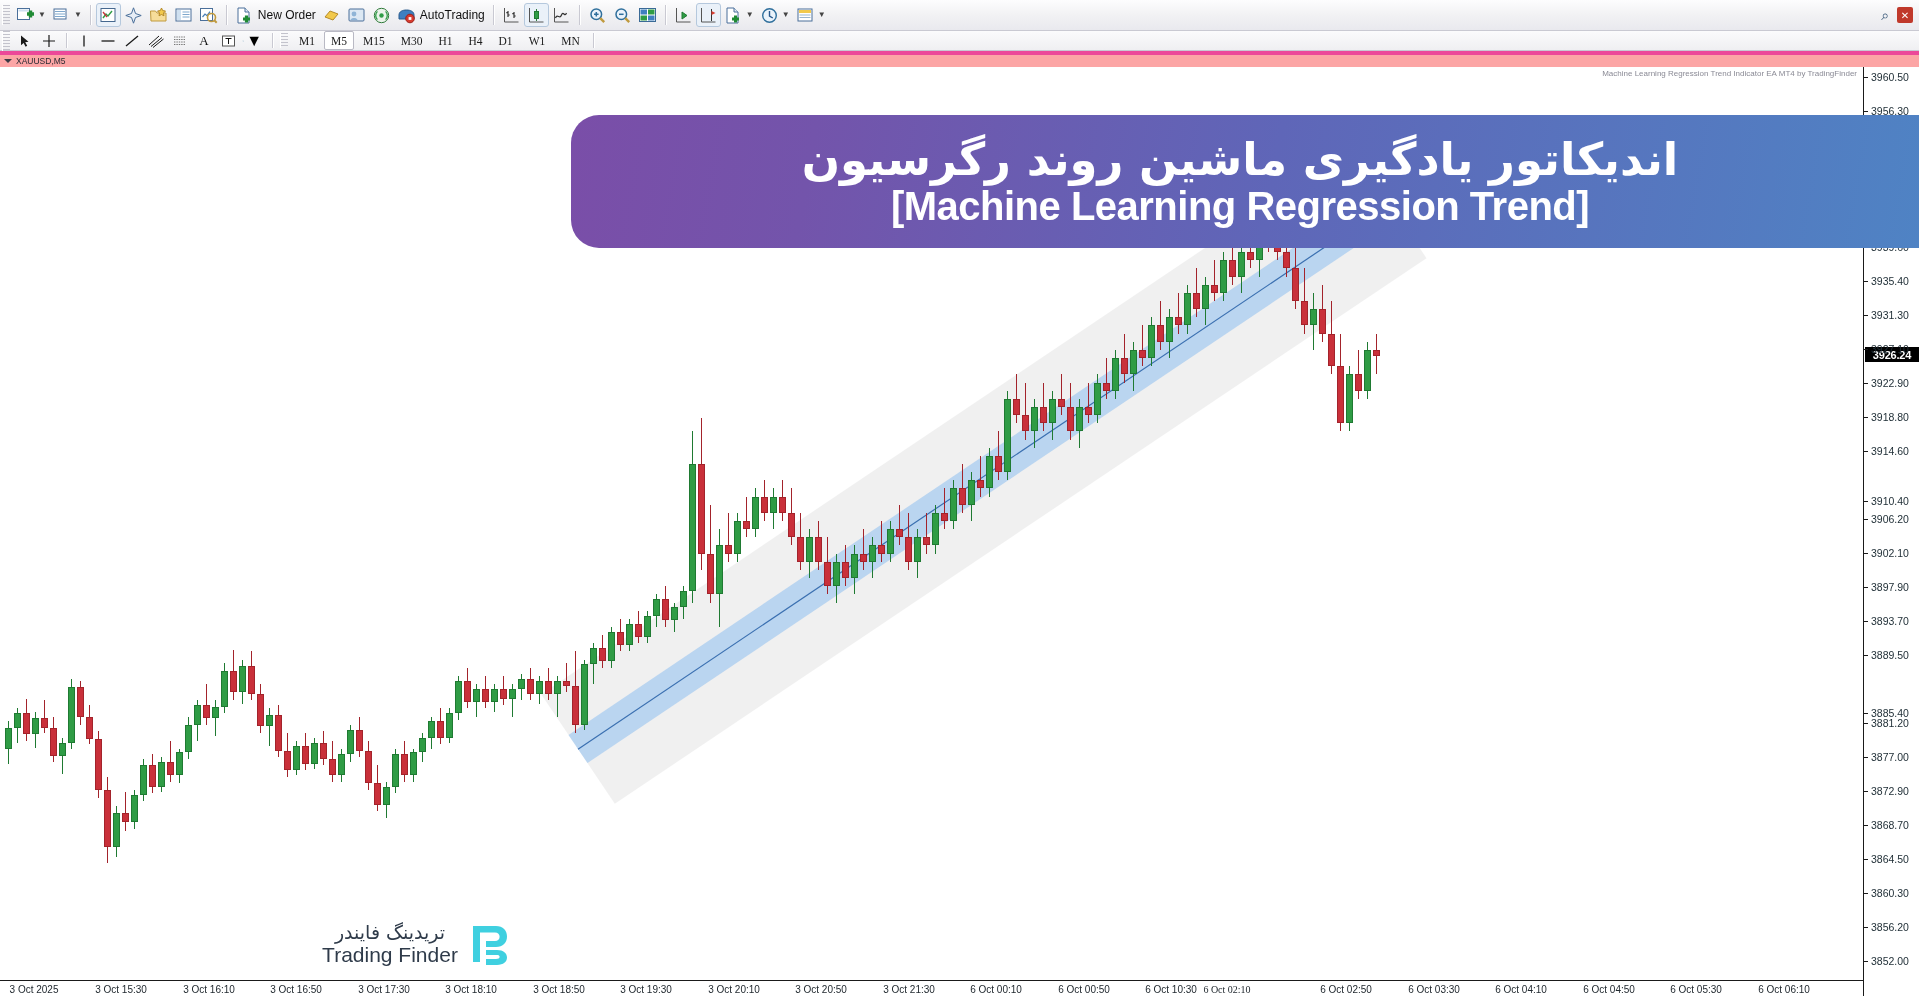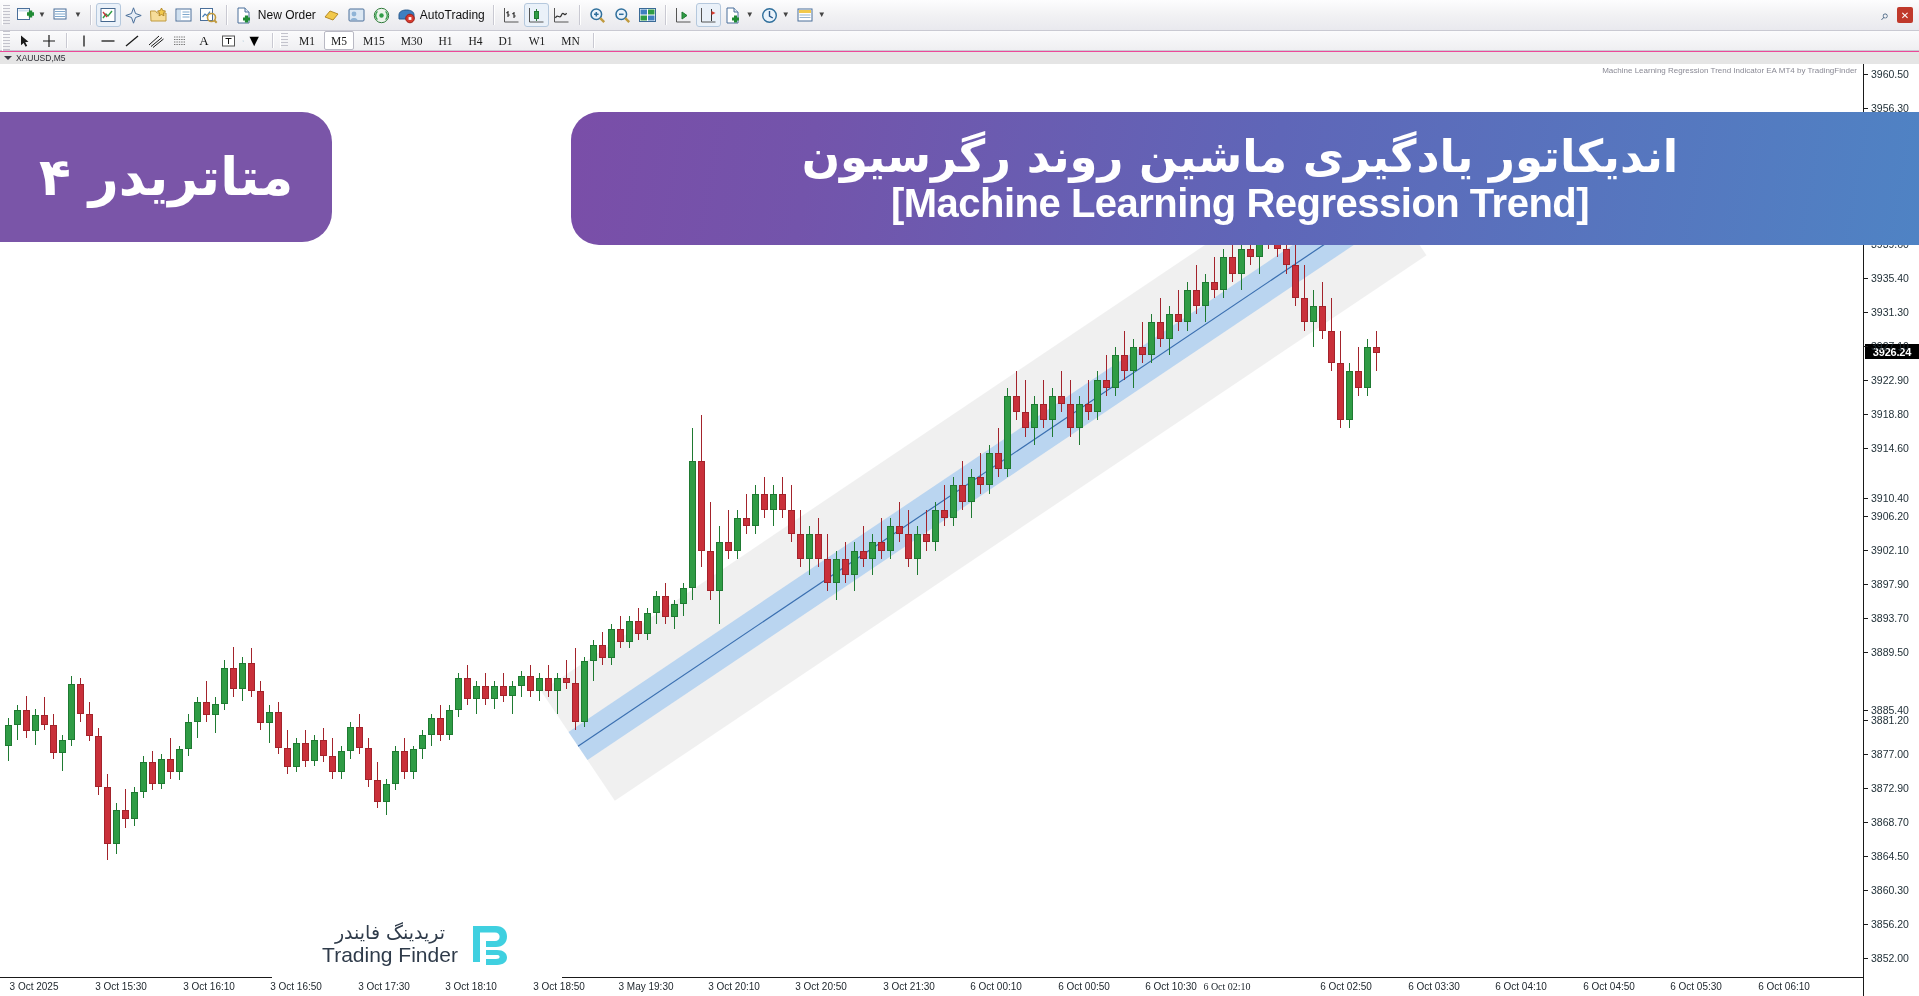--- a/index.html
+++ b/index.html
@@ -54,22 +54,22 @@
     border:1px solid transparent; border-radius:2px; position:relative;
   }
 
   
   .tb-right { margin-left:auto; display:flex; align-items:center; padding-right:6px; gap:8px; }
 
   
   #chart-window {
     position: absolute; left: 0; top: 51px;
     width: 1919px; height: 945px;
-    background: #e5e5e5;
-    border-top: 1px solid #ec4899;
+    background: #fca5a5;
+    border-top: 4px solid #ec4899;
   }
   #chart-titlebar {
     position:absolute; left:0; top:0; width:1919px; height:12px;
     display:flex; align-items:center; gap:4px; padding-left:4px;
     font-size:8.5px; color:#2b2b33;
   }
   #chart-titlebar .tri {
     width:0;height:0;border-left:4px solid transparent;border-right:4px solid transparent;
     border-top:4px solid #3a3a44;
   }
@@ -1069,21 +1069,21 @@
         </div>
       </div>
     <div id="time-axis">
         <div class="time-tick" style="left: 34px;">3 Oct 2025</div>
         <div class="time-tick" style="left: 121px;">3 Oct 15:30</div>
         <div class="time-tick" style="left: 209px;">3 Oct 16:10</div>
         <div class="time-tick" style="left: 296px;">3 Oct 16:50</div>
         <div class="time-tick" style="left: 384px;">3 Oct 17:30</div>
         <div class="time-tick" style="left: 471px;">3 Oct 18:10</div>
         <div class="time-tick" style="left: 559px;">3 Oct 18:50</div>
-        <div class="time-tick" style="left: 646px;">3 May 19:30</div>
+        <div class="time-tick" style="left: 646px;">3 Oct 19:30</div>
         <div class="time-tick" style="left: 734px;">3 Oct 20:10</div>
         <div class="time-tick" style="left: 821px;">3 Oct 20:50</div>
         <div class="time-tick" style="left: 909px;">3 Oct 21:30</div>
         <div class="time-tick" style="left: 996px;">6 Oct 00:10</div>
         <div class="time-tick" style="left: 1084px;">6 Oct 00:50</div>
         <div class="time-tick" style="left: 1171px;">6 Oct 10:30</div>
         <div class="time-tick" style="left: 1227px; font-family: Liberation Serif, serif;">6 Oct 02:10</div>
         <div class="time-tick" style="left: 1346px;">6 Oct 02:50</div>
         <div class="time-tick" style="left: 1434px;">6 Oct 03:30</div>
         <div class="time-tick" style="left: 1521px;">6 Oct 04:10</div>
@@ -1198,23 +1198,20 @@
       <div class="price-tick" style="top: 854px;">
         <span class="dash"></span>
         <span>3856.20</span>
       </div>
       <div class="price-tick" style="top: 888px;">
         <span class="dash"></span>
         <span>3852.00</span>
       </div>
     </div>
 
-  <div id="banner-left">
-    <span class="fa">متاتریدر ۴</span>
-  </div>
 
   <div id="logo-box">
     <div id="logo-text">
       <span class="fa">تریدینگ فایندر</span>
       <span class="en">Trading Finder</span>
     </div>
     <svg width="46" height="44" viewBox="0 0 46 44">
       <path d="M7 4h7v36H7z" fill="#3fd0e0"></path>
       <path d="M14 4h16c7 0 11 4.5 11 10.5S37 25 30 25H20v-6h9c3 0 4.6-1.6 4.6-4.2S32 10.5 29 10.5H14z" fill="#3fd0e0"></path>
       <path d="M20 28h11c6.5 0 10 3.2 10 7.6S37.5 43 31 43H20v-6h10c2.4 0 3.6-.8 3.6-2.2S32.4 33 30 33H20z" fill="#3fd0e0"></path>

